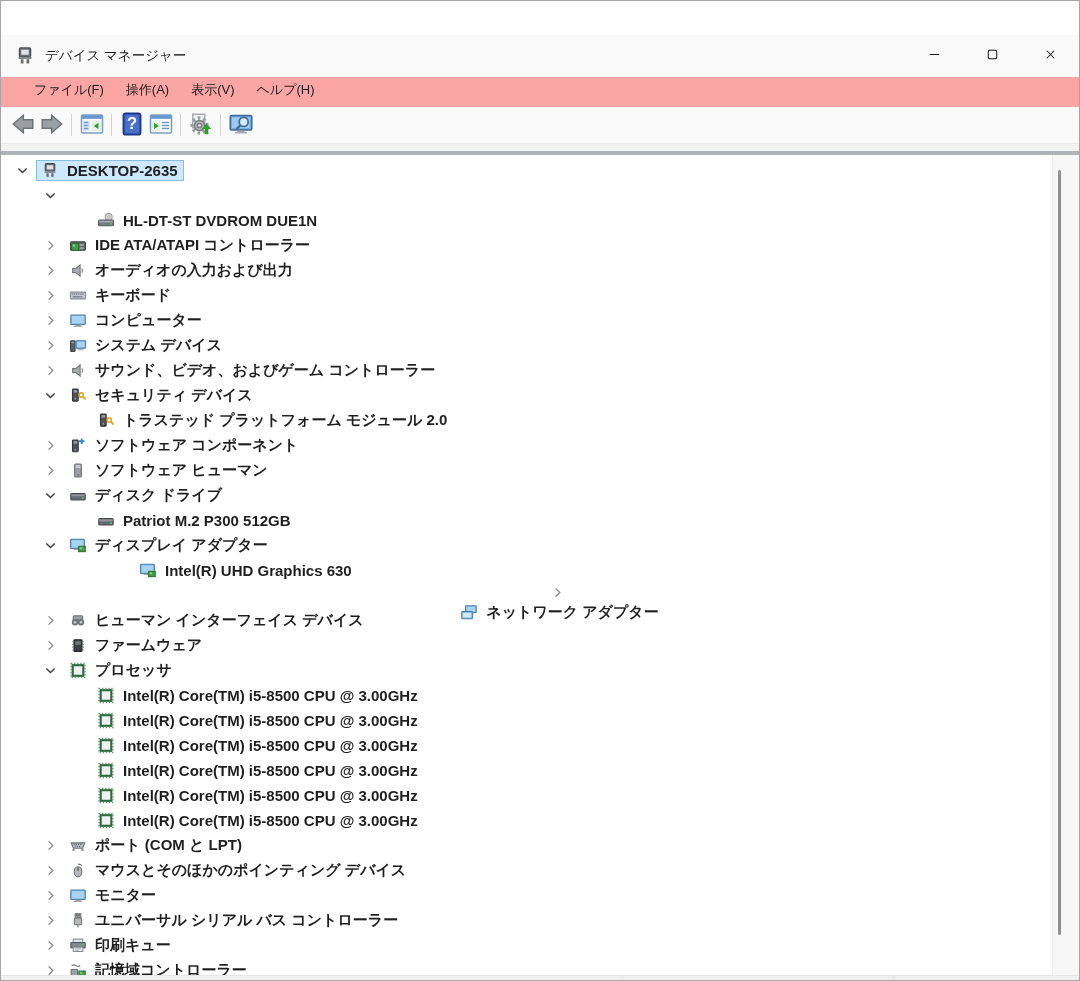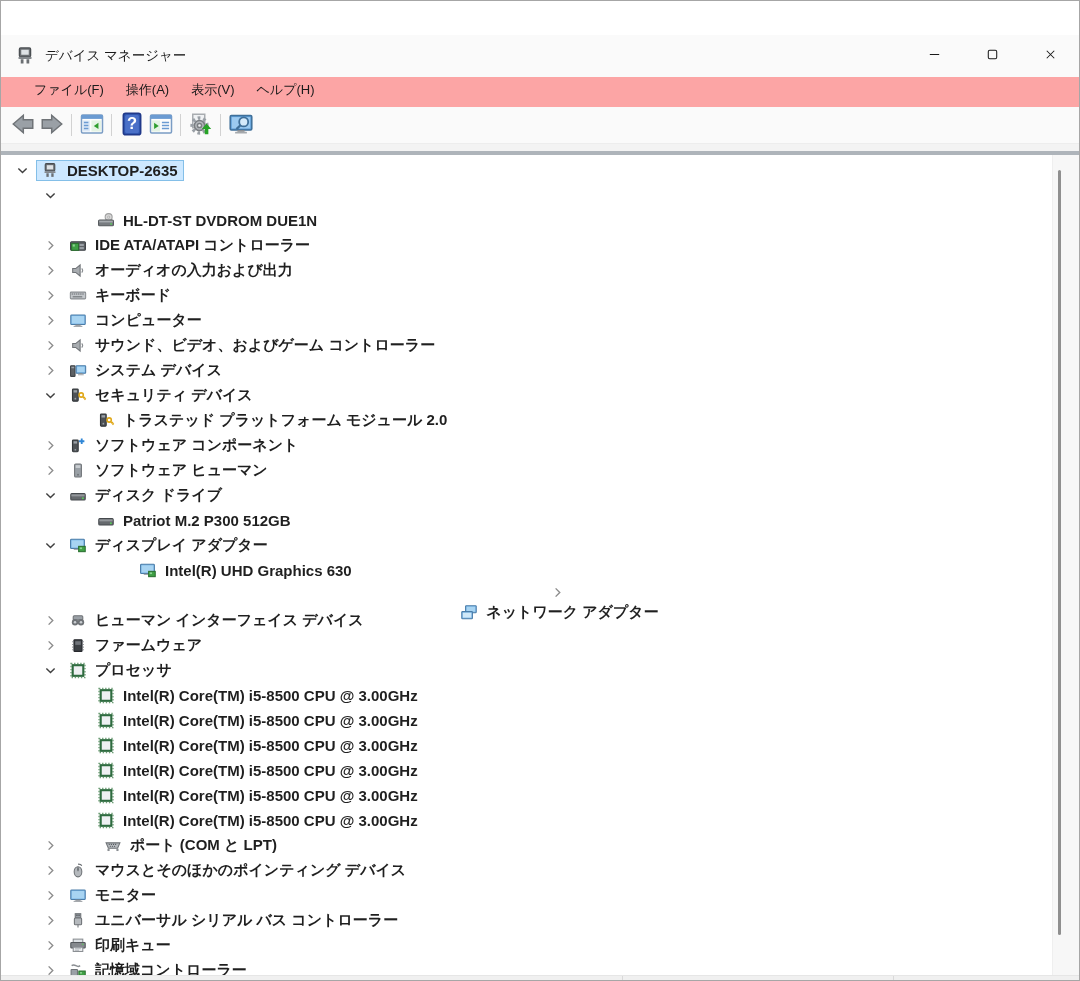--- a/index.html
+++ b/index.html
@@ -280,50 +280,50 @@
         </div>
         <div class="tree-row" style="padding-left: 40px;">
           <span class="chev">
             <svg viewBox="0 0 16 16">
               <path d="M6 3.6 10.4 8 6 12.4" fill="none" stroke="#8c8c8c" stroke-width="1.5"></path>
             </svg>
           </span>
           <span class="row-body">
             <span class="ticon">
               <svg viewBox="0 0 16 16">
-                <path d="M3 6.2h2.8L10 2.8v10.4L5.8 9.8H3z" fill="#a8acb0" stroke="#6f7377"></path>
-                <path d="M11.5 6a3 3 0 0 1 0 4" stroke="#8a8e92" fill="none"></path>
-              </svg>
-            </span>
-            <span class="tlabel">サウンド、ビデオ、およびゲーム コントローラー</span>
-          </span>
-        </div>
-        <div class="tree-row" style="padding-left: 40px;">
-          <span class="chev">
-            <svg viewBox="0 0 16 16">
-              <path d="M6 3.6 10.4 8 6 12.4" fill="none" stroke="#8c8c8c" stroke-width="1.5"></path>
-            </svg>
-          </span>
-          <span class="row-body">
-            <span class="ticon">
-              <svg viewBox="0 0 16 16">
                 <rect x="1" y="3.5" width="4.2" height="10" rx="0.6" fill="#5d6165" stroke="#3f4347"></rect>
                 <rect x="1.8" y="4.5" width="2.6" height="1.4" fill="#9aa0a6"></rect>
                 <rect x="6.2" y="3.5" width="9" height="7" rx="0.6" fill="#7db8e8" stroke="#4a7ca8"></rect>
                 <rect x="7.2" y="4.5" width="7" height="5" fill="#a8d4f2"></rect>
                 <rect x="9.2" y="10.5" width="3" height="1" fill="#8a8e92"></rect>
                 <rect x="8" y="11.5" width="5.4" height="1" fill="#a5a9ad"></rect>
               </svg>
             </span>
             <span class="tlabel">システム デバイス</span>
           </span>
         </div>
         <div class="tree-row" style="padding-left: 40px;">
           <span class="chev">
             <svg viewBox="0 0 16 16">
+              <path d="M6 3.6 10.4 8 6 12.4" fill="none" stroke="#8c8c8c" stroke-width="1.5"></path>
+            </svg>
+          </span>
+          <span class="row-body">
+            <span class="ticon">
+              <svg viewBox="0 0 16 16">
+                <path d="M3 6.2h2.8L10 2.8v10.4L5.8 9.8H3z" fill="#a8acb0" stroke="#6f7377"></path>
+                <path d="M11.5 6a3 3 0 0 1 0 4" stroke="#8a8e92" fill="none"></path>
+              </svg>
+            </span>
+            <span class="tlabel">サウンド、ビデオ、およびゲーム コントローラー</span>
+          </span>
+        </div>
+        <div class="tree-row" style="padding-left: 40px;">
+          <span class="chev">
+            <svg viewBox="0 0 16 16">
               <path d="M3.6 5.8 8 10.2 12.4 5.8" fill="none" stroke="#3f3f3f" stroke-width="1.5"></path>
             </svg>
           </span>
           <span class="row-body">
             <span class="ticon">
               <svg viewBox="0 0 16 16">
                 <rect x="2.8" y="1.8" width="5.4" height="11.5" rx="0.8" fill="#4e5256" stroke="#33373b"></rect>
                 <rect x="3.8" y="3" width="3.4" height="2.2" fill="#9aa0a6"></rect>
                 <circle cx="5.5" cy="11" r="0.8" fill="#9aa0a6"></circle>
                 <circle cx="11" cy="7.5" r="2" fill="none" stroke="#e0a818" stroke-width="1.5"></circle>
@@ -584,21 +584,21 @@
           <span class="row-body">
             <span class="ticon">
               <svg viewBox="0 0 16 16">
                 <rect x="1.4" y="1.4" width="13.2" height="13.2" fill="none" stroke="#6f9f77" stroke-width="1.2" stroke-dasharray="1.3 1.6"></rect>
                 <rect x="3" y="3" width="10" height="10" fill="#eef0f2" stroke="#2e6b3f" stroke-width="2"></rect>
               </svg>
             </span>
             <span class="tlabel">Intel(R) Core(TM) i5-8500 CPU @ 3.00GHz</span>
           </span>
         </div>
-        <div class="tree-row" style="padding-left: 40px; gap: 35px;">
+        <div class="tree-row" style="padding-left: 40px;">
           <span class="chev">
             <svg viewBox="0 0 16 16">
               <path d="M6 3.6 10.4 8 6 12.4" fill="none" stroke="#8c8c8c" stroke-width="1.5"></path>
             </svg>
           </span>
           <span class="row-body">
             <span class="ticon">
               <svg viewBox="0 0 16 16">
                 <path d="M1.5 5.5h13l-2.2 5h-8.6z" fill="#b5b9bd" stroke="#6f7377"></path>
                 <g fill="#54585c">

